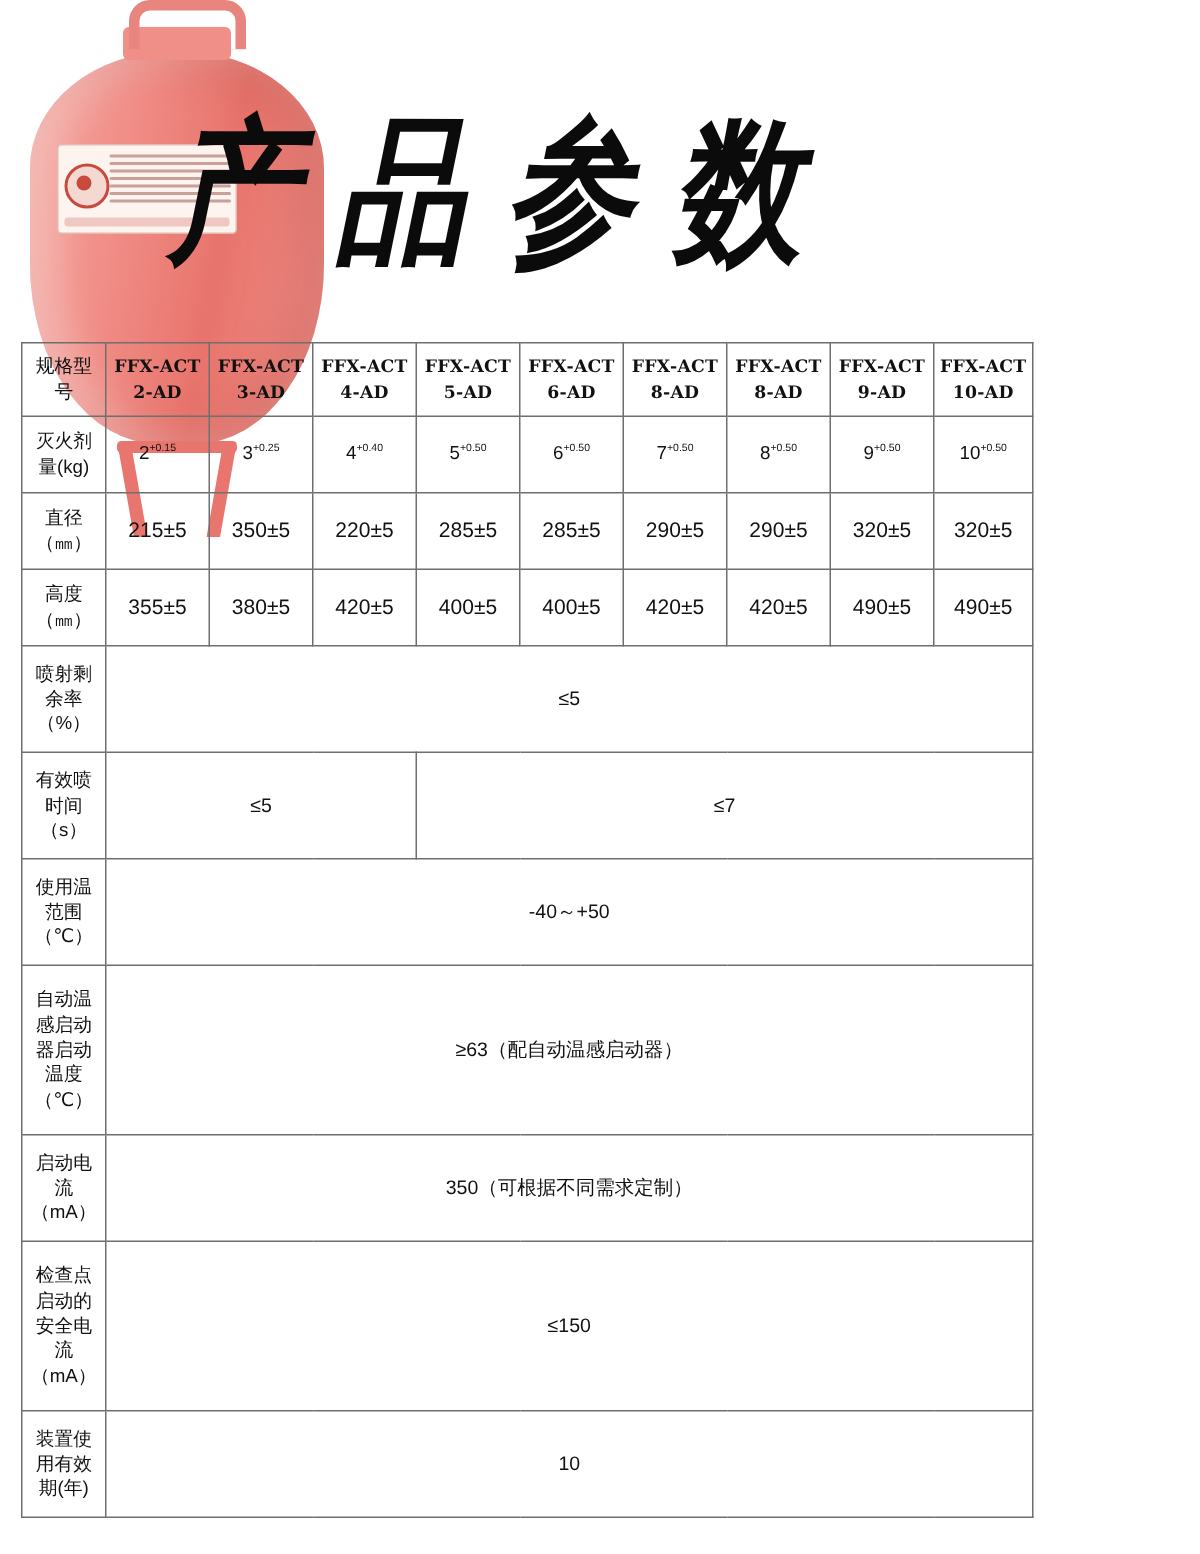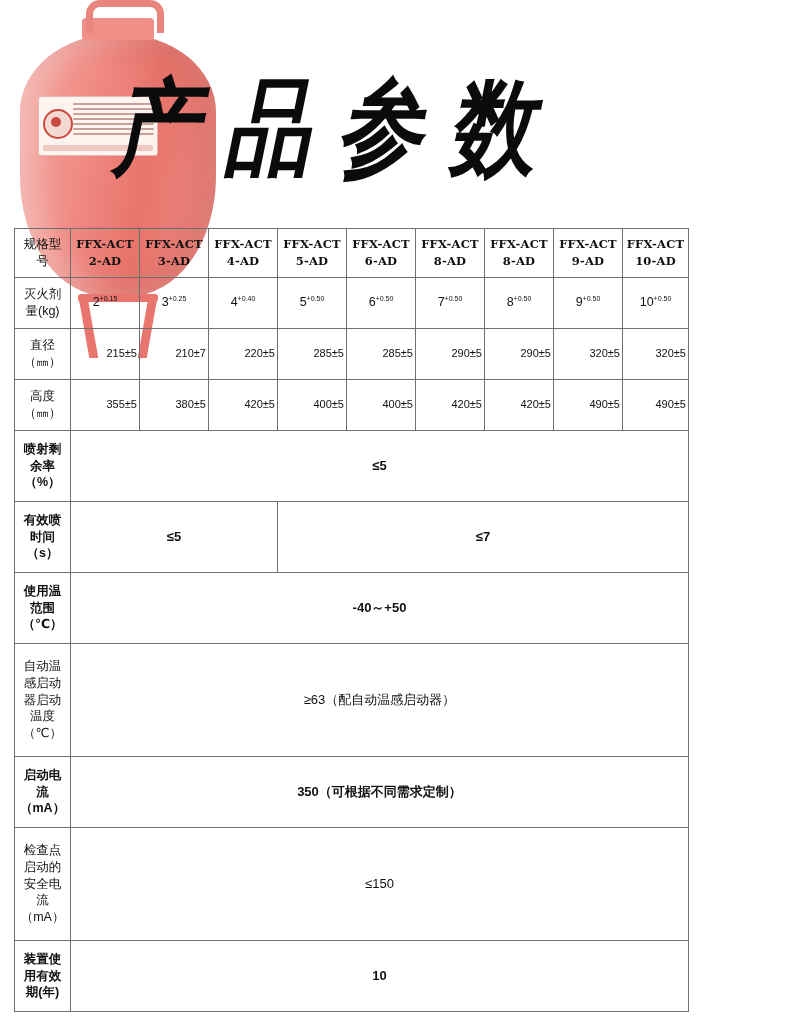--- a/index.html
+++ b/index.html
@@ -101,23 +101,23 @@
     font-family:"DejaVu Serif","Liberation Serif",serif;
     font-weight:bold;
     font-size:11.5px;
     letter-spacing:.2px;
     line-height:1.5;
   }
   .colhead span{display:block;}
   .sup{font-size:7px;vertical-align:super;letter-spacing:0;}
   .h-head td{height:40px;}
   .h-norm td{height:42px;}
-  .h-tall td{height:62px;font-weight:bold;}
+  .h-tall td{height:62px;}
   .h-xxtall td{height:104px;}
-  .num{font-size:11px;text-align:right;}
+  .num{font-size:14px;}
   .big{font-size:13px;}
 </style>
 </head>
 <body>
 
 <div class="page">
 
   <div class="hero">
     <div class="cyl">
       <div class="body"></div>
@@ -210,21 +210,21 @@
       <td><span>6</span><span class="sup">+0.50</span></td>
       <td><span>7</span><span class="sup">+0.50</span></td>
       <td><span>8</span><span class="sup">+0.50</span></td>
       <td><span>9</span><span class="sup">+0.50</span></td>
       <td><span>10</span><span class="sup">+0.50</span></td>
     </tr>
 
     <tr class="h-norm">
       <td class="rowhead">直径（㎜）</td>
       <td class="num">215±5</td>
-      <td class="num">210±7</td>
+      <td class="num">350±5</td>
       <td class="num">220±5</td>
       <td class="num">285±5</td>
       <td class="num">285±5</td>
       <td class="num">290±5</td>
       <td class="num">290±5</td>
       <td class="num">320±5</td>
       <td class="num">320±5</td>
     </tr>
 
     <tr class="h-norm">

